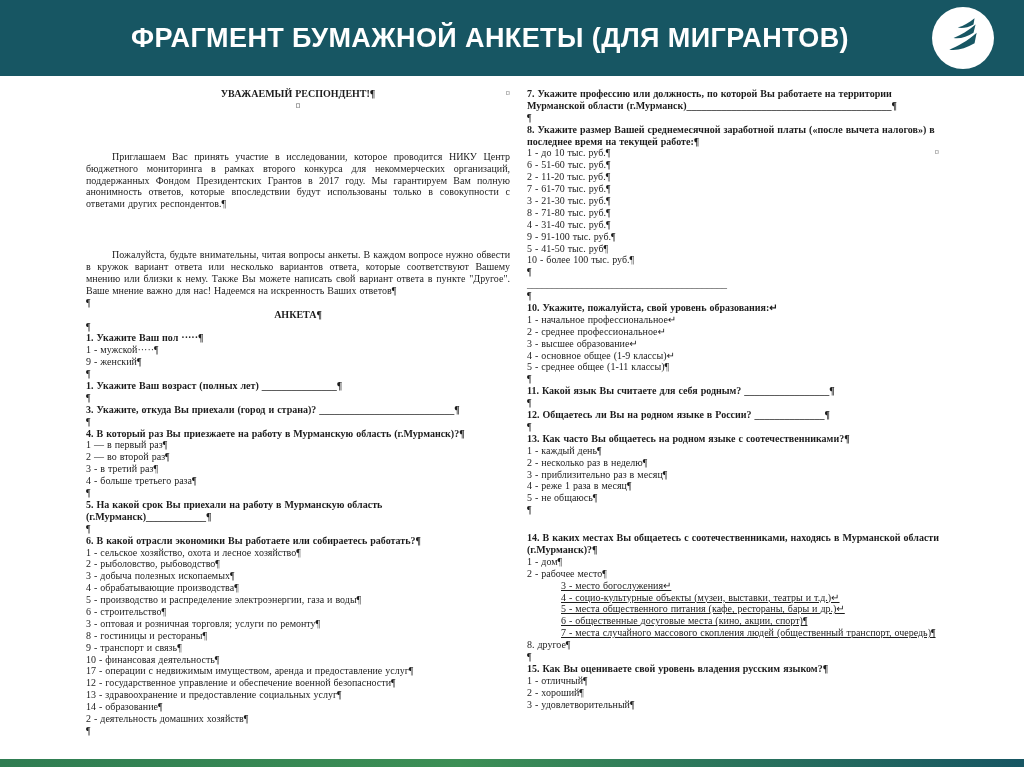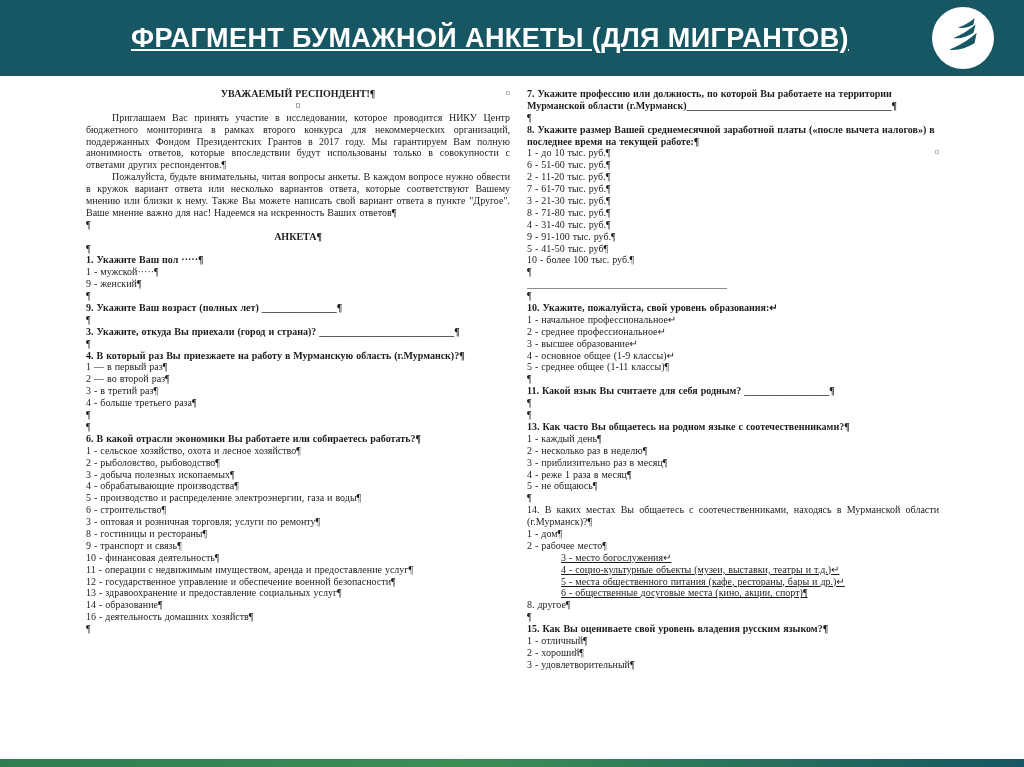--- a/index.html
+++ b/index.html
@@ -20,21 +20,20 @@
   }
   .header-title {
     flex:1;
     text-align:center;
     color:#ffffff;
     font-family:"Liberation Sans", sans-serif;
     font-weight:bold;
     font-size:27px;
     letter-spacing:0.4px;
     padding-left:48px;
-    text-decoration:underline;
   }
   .logo-badge {
     width:62px; height:62px;
     border-radius:50%;
     background:#ffffff;
     margin-right:30px;
     flex:0 0 auto;
     display:flex; align-items:center; justify-content:center;
   }
 
@@ -46,24 +45,24 @@
     display:flex;
     gap:17px;
     color:#1c1c1c;
   }
   .col { font-size:10px; line-height:1.19; }
   .col-left  { width:424px; }
   .col-right { width:412px; }
 
   .ln { position:relative; min-height:1.19em; word-spacing:0.5px; }
   .q { font-weight:bold; }
-  .q-just { font-weight:normal; text-align:justify; }
+  .q-just { font-weight:bold; text-align:justify;margin-top:16px; }
   .center-b { text-align:center; font-weight:bold; }
   .center { text-align:center; color:#555; }
-  .para { text-align:justify; text-indent:26px; }
+  .para { text-align:justify; text-indent:26px;margin-top:39px; }
   .opt-u { text-decoration:underline;margin-left:34px; }
   .pair { display:flex;flex-direction:column; }
   .pair span:first-child { width:52%; flex:0 0 auto; }
   .mark {
     position:absolute; right:0; top:0;
     font-size:9px; color:#555;
     text-decoration:none; font-weight:normal;
   }
 
   
@@ -97,47 +96,48 @@
       <p class="ln center">¤</p>
       <p class="ln para">Приглашаем Вас принять участие в исследовании, которое проводится НИКУ Центр бюджетного мониторинга в рамках второго конкурса для некоммерческих организаций, поддержанных Фондом Президентских Грантов в 2017 году. Мы гарантируем Вам полную анонимность ответов, которые впоследствии будут использованы только в совокупности с ответами других респондентов.¶</p>
       <p class="ln para">Пожалуйста, будьте внимательны, читая вопросы анкеты. В каждом вопросе нужно обвести в кружок вариант ответа или несколько вариантов ответа, которые соответствуют Вашему мнению или близки к нему. Также Вы можете написать свой вариант ответа в пункте "Другое". Ваше мнение важно для нас! Надеемся на искренность Ваших ответов¶</p>
       <p class="ln blank">¶</p>
       <p class="ln center-b">АНКЕТА¶</p>
       <p class="ln blank">¶</p>
       <p class="ln q">1. Укажите Ваш пол ·····¶</p>
       <p class="ln opt">1 - мужской·····¶</p>
       <p class="ln opt">9 - женский¶</p>
       <p class="ln blank">¶</p>
-      <p class="ln q">9. Укажите Ваш возраст (полных лет) _______________¶</p>
+      <p class="ln q">1. Укажите Ваш возраст (полных лет) _______________¶</p>
       <p class="ln blank">¶</p>
       <p class="ln q">3. Укажите, откуда Вы приехали (город и страна)? ___________________________¶</p>
       <p class="ln blank">¶</p>
       <p class="ln q">4. В который раз Вы приезжаете на работу в Мурманскую область (г.Мурманск)?¶</p>
       <p class="ln opt">1 — в первый раз¶</p>
       <p class="ln opt">2 — во второй раз¶</p>
       <p class="ln opt">3 - в третий раз¶</p>
       <p class="ln opt">4 - больше третьего раза¶</p>
       <p class="ln blank">¶</p>
+      <p class="ln q">5. На какой срок Вы приехали на работу в Мурманскую область (г.Мурманск)____________¶</p>
       <p class="ln blank">¶</p>
       <p class="ln q">6. В какой отрасли экономики Вы работаете или собираетесь работать?¶</p>
       <p class="ln opt">1 - сельское хозяйство, охота и лесное хозяйство¶</p>
       <p class="ln opt">2 - рыболовство, рыбоводство¶</p>
       <p class="ln opt">3 - добыча полезных ископаемых¶</p>
       <p class="ln opt">4 - обрабатывающие производства¶</p>
       <p class="ln opt">5 - производство и распределение электроэнергии, газа и воды¶</p>
       <p class="ln opt">6 - строительство¶</p>
       <p class="ln opt">3 - оптовая и розничная торговля; услуги по ремонту¶</p>
       <p class="ln opt">8 - гостиницы и рестораны¶</p>
       <p class="ln opt">9 - транспорт и связь¶</p>
       <p class="ln opt">10 - финансовая деятельность¶</p>
-      <p class="ln opt">11 - операции с недвижимым имуществом, аренда и предоставление услуг¶</p>
+      <p class="ln opt">17 - операции с недвижимым имуществом, аренда и предоставление услуг¶</p>
       <p class="ln opt">12 - государственное управление и обеспечение военной безопасности¶</p>
       <p class="ln opt">13 - здравоохранение и предоставление социальных услуг¶</p>
       <p class="ln opt">14 - образование¶</p>
-      <p class="ln opt">16 - деятельность домашних хозяйств¶</p>
+      <p class="ln opt">2 - деятельность домашних хозяйств¶</p>
       <p class="ln blank">¶</p>
     </div>
   <div class="col col-right" id="right-col">
       <p class="ln q">7. Укажите профессию или должность, по которой Вы работаете на территории Мурманской области (г.Мурманск)_________________________________________¶</p>
       <p class="ln blank">¶</p>
       <p class="ln q">8. Укажите размер Вашей среднемесячной заработной платы («после вычета налогов») в последнее время на текущей работе:¶</p>
       <p class="ln pair">
         <span>1 - до 10 тыс. руб.¶</span>
         <span>6 - 51-60 тыс. руб.¶</span>
         <span class="mark">¤</span>
@@ -163,35 +163,37 @@
       <p class="ln blank">¶</p>
       <p class="ln q">10. Укажите, пожалуйста, свой уровень образования:↵</p>
       <p class="ln opt">1 - начальное профессиональное↵</p>
       <p class="ln opt">2 - среднее профессиональное↵</p>
       <p class="ln opt">3 - высшее образование↵</p>
       <p class="ln opt">4 - основное общее (1-9 классы)↵</p>
       <p class="ln opt">5 - среднее общее (1-11 классы)¶</p>
       <p class="ln blank">¶</p>
       <p class="ln q">11. Какой язык Вы считаете для себя родным? _________________¶</p>
       <p class="ln blank">¶</p>
+      <p class="ln q">12. Общаетесь ли Вы на родном языке в России? ______________¶</p>
       <p class="ln blank">¶</p>
       <p class="ln q">13. Как часто Вы общаетесь на родном языке с соотечественниками?¶</p>
       <p class="ln opt">1 - каждый день¶</p>
       <p class="ln opt">2 - несколько раз в неделю¶</p>
       <p class="ln opt">3 - приблизительно раз в месяц¶</p>
       <p class="ln opt">4 - реже 1 раза в месяц¶</p>
       <p class="ln opt">5 - не общаюсь¶</p>
       <p class="ln blank">¶</p>
       <p class="ln q-just">14. В каких местах Вы общаетесь с соотечественниками, находясь в Мурманской области (г.Мурманск)?¶</p>
       <p class="ln opt">1 - дом¶</p>
       <p class="ln opt">2 - рабочее место¶</p>
       <p class="ln opt-u">3 - место богослужения↵</p>
       <p class="ln opt-u">4 - социо-культурные объекты (музеи, выставки, театры и т.д.)↵</p>
       <p class="ln opt-u">5 - места общественного питания (кафе, рестораны, бары и др.)↵</p>
       <p class="ln opt-u">6 - общественные досуговые места (кино, акции, спорт)¶</p>
+      <p class="ln opt-u">7 - места случайного массового скопления людей (общественный транспорт, очередь)¶</p>
       <p class="ln opt">8. другое¶</p>
       <p class="ln blank">¶</p>
       <p class="ln q">15. Как Вы оцениваете свой уровень владения русским языком?¶</p>
       <p class="ln opt">1 - отличный¶</p>
       <p class="ln opt">2 - хороший¶</p>
       <p class="ln opt">3 - удовлетворительный¶</p>
     </div>
 </div>
 
 <div class="footer-bar"></div>

